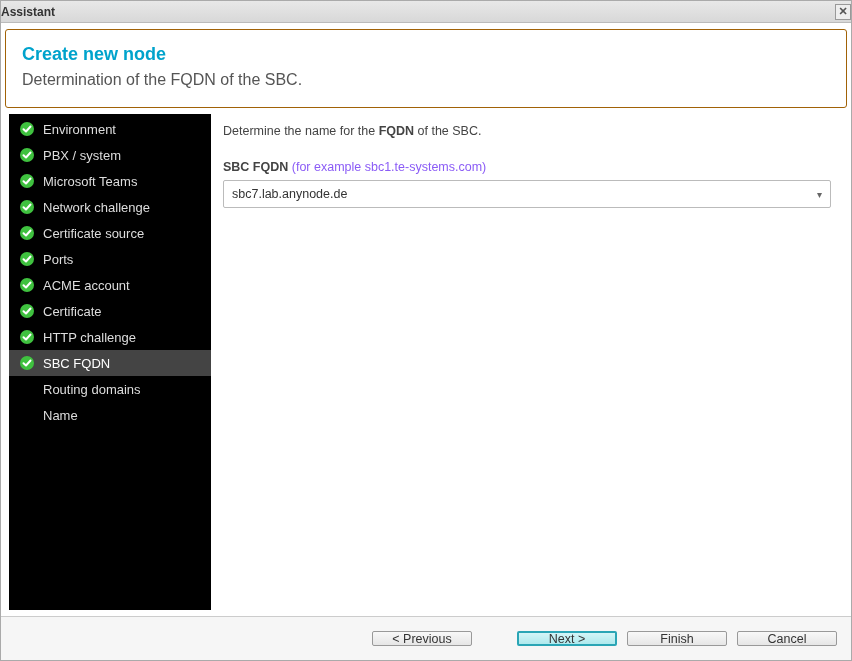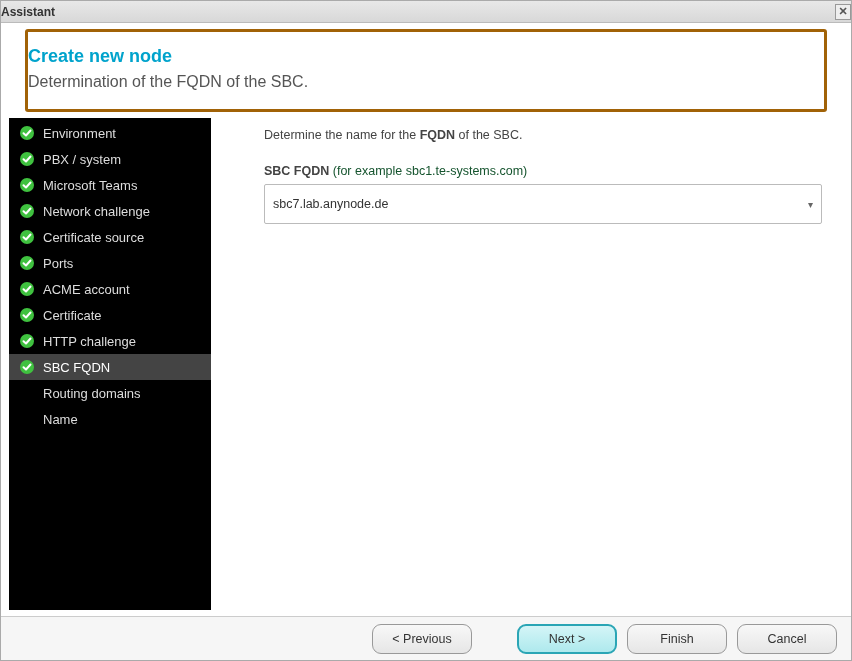--- a/index.html
+++ b/index.html
@@ -40,41 +40,40 @@
       display: flex;
       align-items: center;
       justify-content: center;
       font-size: 11px;
       line-height: 1;
       cursor: pointer;
       color: #555;
     }
     .header {
       background: #fff;
-      border: 3px solid #a16207;
-      margin: 6px 24px;
-      padding: 14px 16px 18px 0;
+      border: 1px solid #a16207;
+      margin: 6px 4px;
+      padding: 14px 16px 18px 16px;
       border-radius: 3px;
     }
     .header h1 {
       color: #00a3cc;
       font-size: 18px;
       font-weight: bold;
       margin-bottom: 6px;
     }
     .header .subtitle {
       color: #555;
       font-size: 16px;
     }
     .body {
       flex: 1;
       display: flex;
       margin: 0 8px 6px 8px;
       min-height: 0;
-      gap: 32px;
     }
     .sidebar {
       width: 202px;
       background: #000;
       color: #ddd;
       padding-top: 2px;
     }
     .step {
       display: flex;
       align-items: center;
@@ -95,44 +94,44 @@
     }
     .step .spacer {
       width: 16px;
       height: 16px;
       margin-right: 8px;
       flex-shrink: 0;
     }
     .content {
       flex: 1;
       background: #fff;
-      padding: 10px 21px;
+      padding: 10px 12px;
       color: #444;
       font-size: 12.5px;
     }
     .content .instruction {
       margin-bottom: 22px;
     }
     .content .instruction .bold {
       font-weight: bold;
     }
     .field-label {
       margin-bottom: 6px;
       color: #555;
     }
     .field-label .strong {
       font-weight: bold;
       color: #444;
     }
     .field-label .hint {
-      color: #14532d;
+      color: #8b5cf6;
     }
     .dropdown {
       width: 100%;
-      height: 40px;
+      height: 28px;
       border: 1px solid #bbb;
       border-radius: 2px;
       display: flex;
       align-items: center;
       justify-content: space-between;
       padding: 0 8px;
       font-size: 12.5px;
       background: #fff;
       cursor: pointer;
       color: #333;
@@ -146,24 +145,24 @@
       border-top: 1px solid #ccc;
       display: flex;
       align-items: center;
       justify-content: flex-end;
       gap: 10px;
       padding: 0 14px;
       background: #f6f6f6;
     }
     .btn {
       width: 100px;
-      height: 30px;
+      height: 15px;
       border: 1px solid #999;
       background: linear-gradient(#f8f8f8, #e6e6e6);
-      border-radius: 9px;
+      border-radius: 2px;
       font-size: 12.5px;
       color: #333;
       cursor: pointer;
       display: flex;
       align-items: center;
       justify-content: center;
     }
     .btn.primary {
       background: linear-gradient(#d4f5f7, #aee9ed);
       border: 2px solid #2aa5b5;

